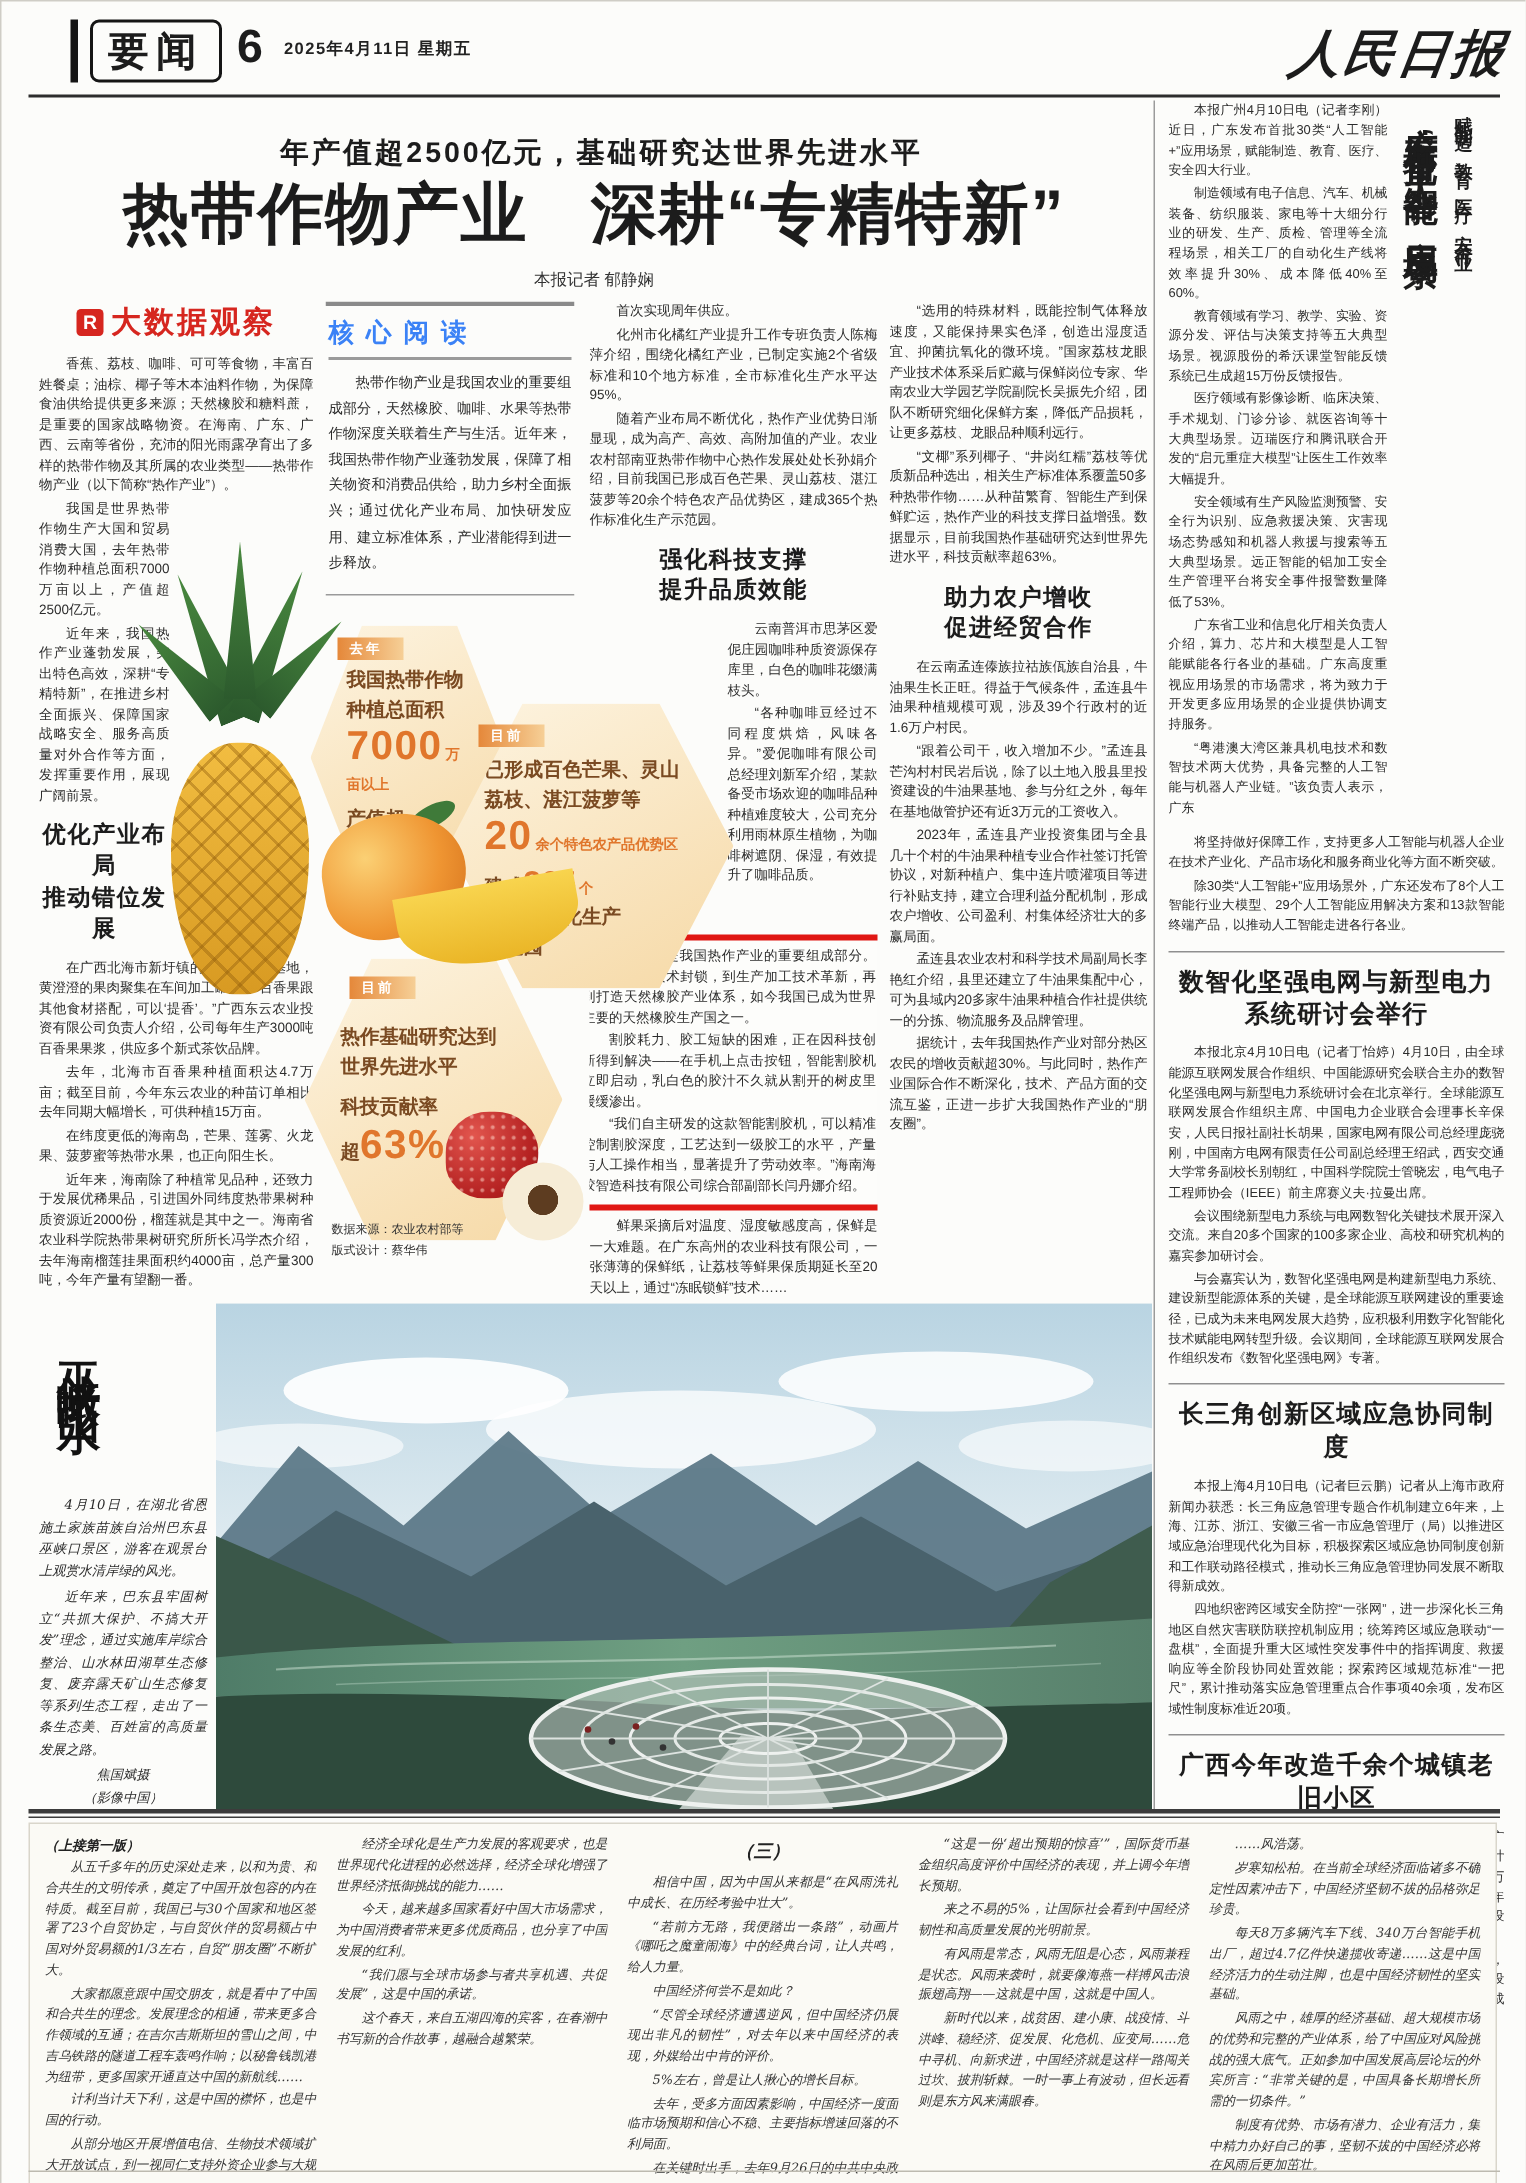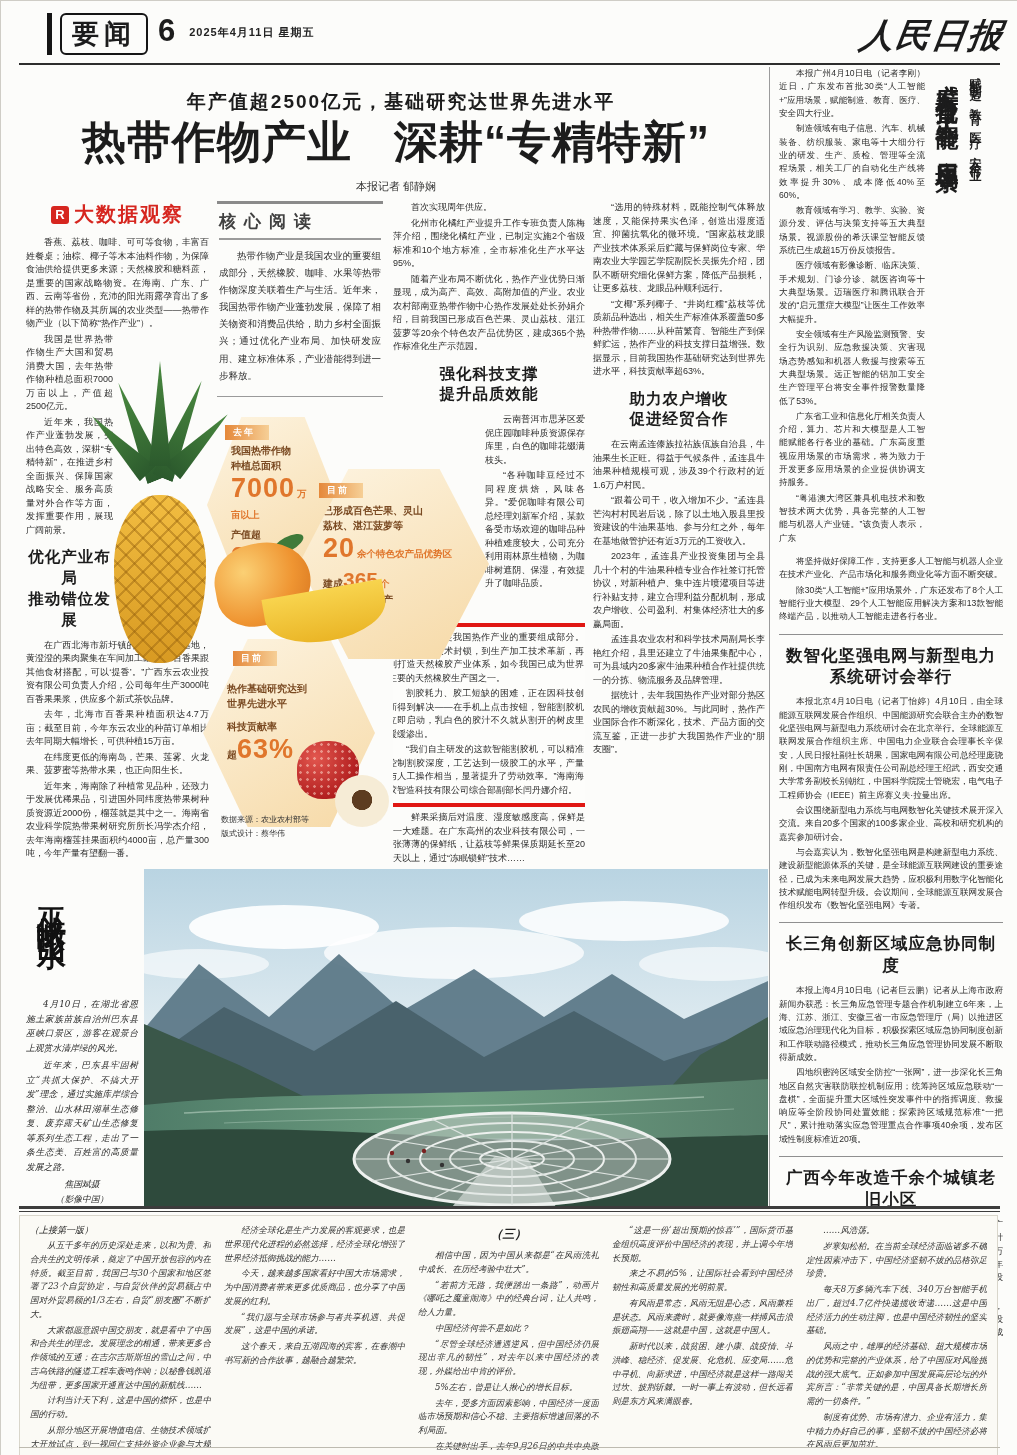--- a/index.html
+++ b/index.html
@@ -30,30 +30,30 @@
   .col3{left:392px;width:192px;}
   .col4{left:592px;width:172px;}
   .obs-header{display:flex;align-items:center;gap:5px;justify-content:center;margin-bottom:8px;}
   .obs-logo{width:18px;height:18px;background:#d6261f;color:#fff;font-weight:900;font-size:13px;
             display:flex;align-items:center;justify-content:center;border-radius:3px;}
   .obs-title{color:#d6261f;font-size:20px;font-weight:900;letter-spacing:2px;}
   .float-r{float:right;width:96px;height:296px;}
   .float-l{float:left;width:92px;height:176px;}
   .subhead{font-size:15.5px;font-weight:900;text-align:center;line-height:1.35;margin:10px 0 8px;letter-spacing:1px;}
   .core-box{border-top:3px solid #8a8a8a;border-bottom:1px solid #9a9a9a;padding:6px 2px 10px;}
-  .core-title{font-size:17px;font-weight:900;letter-spacing:8px;color:#404040;padding-bottom:5px;
+  .core-title{font-size:17px;font-weight:900;letter-spacing:8px;color:#3b82f6;padding-bottom:5px;
               border-bottom:2px solid #9a9a9a;margin-bottom:7px;font-family:Liberation Mono, monospace;}
   .core-box p{font-size:9.5px;line-height:1.8;}
   .highlight{border:4px solid #e01713;margin:2px -12px 4px -18px;padding:4px 9px;background:rgba(255,255,255,.25);}
   .col3-before{height:420px;overflow:hidden;}
   
   .hex{position:absolute;clip-path:polygon(26% 0,74% 0,100% 50%,74% 100%,26% 100%,0 50%);
        background:linear-gradient(150deg,#fdf4e1,#f6d9a6);z-index:1;}
   .hex-inner{padding:26px 24px 0;text-align:left;}
-  .hex .hl{font-size:10px;font-weight:bold;color:#7a4a22;line-height:1.5;}
+  .hex .hl{font-size:13px;font-weight:bold;color:#7a4a22;line-height:1.5;}
   .hex .big{font-size:27px;font-weight:bold;color:#e0762c;letter-spacing:1px;}
   .hex .big2{font-size:21px;font-weight:bold;color:#e0762c;}
   .hex .unit{font-size:9.5px;font-weight:bold;color:#e0762c;margin-left:2px;}
   .hex1{left:206px;top:416px;width:132px;height:176px;}
   .hex2{left:298px;top:468px;width:190px;height:190px;z-index:2;}
   .hex3{left:202px;top:638px;width:172px;height:188px;}
   .hex-tag{position:absolute;z-index:4;font-size:9px;color:#fff;font-weight:bold;letter-spacing:2px;
            background:linear-gradient(90deg,#e5883a,#f6cf96);padding:1px 14px 1px 8px;}
   .data-source{position:absolute;left:220px;top:812px;width:130px;font-size:8px;line-height:1.7;color:#333;z-index:4;}
   
@@ -107,21 +107,21 @@
   .photo-caption p{margin:0 0 3px;text-indent:17px;}
   .photo-credit{text-align:center;font-size:8.8px;margin-top:3px;}
   .photo-frame{position:absolute;left:118px;top:0;width:624px;height:338px;overflow:hidden;background:#cfe0e8;}
   
   .bottom-rule{position:absolute;left:18px;right:18px;top:1205px;border-top:3px solid #3c3c3c;border-bottom:1px solid #3c3c3c;height:2px;}
   .continuation{position:absolute;left:18px;top:1214px;width:957px;height:226px;background:#fbfaf5;
                 border:1px solid #d9d6cb;padding:8px 10px;display:flex;gap:13px;
                 font-family:"DejaVu Serif",serif;font-style:italic;}
   .cont-col{flex:1;overflow:hidden;}
   .cont-col p{margin:0 0 2px;text-indent:17px;font-size:8.6px;line-height:1.6;text-align:justify;color:#333;}
-  .cont-lead{font-size:9px;font-weight:normal;margin-bottom:2px;color:#222;}
+  .cont-lead{font-size:9px;font-weight:bold;margin-bottom:2px;color:#222;}
   .cont-marker{font-size:12px;font-weight:bold;text-align:center;margin:2px 0 6px;color:#222;}
   .foot-rule{position:absolute;left:18px;right:18px;bottom:8px;border-top:1px solid #bdbab0;}
 </style>
 </head>
 <body>
 
 <div class="paper">
 
   <div class="header">
     <div class="bracket"></div>

